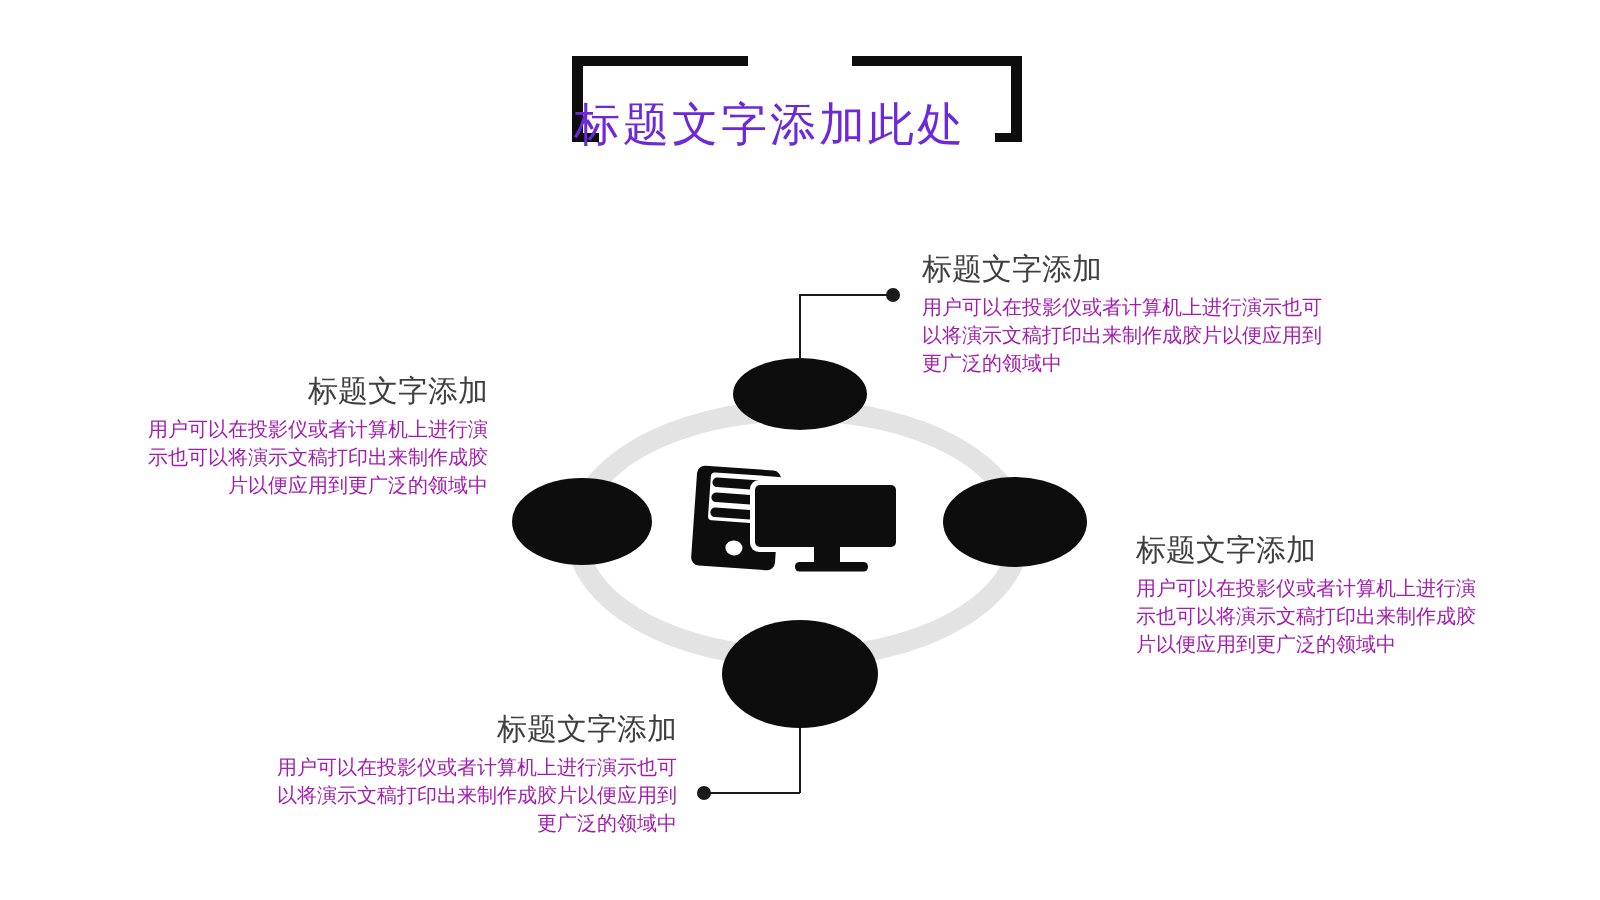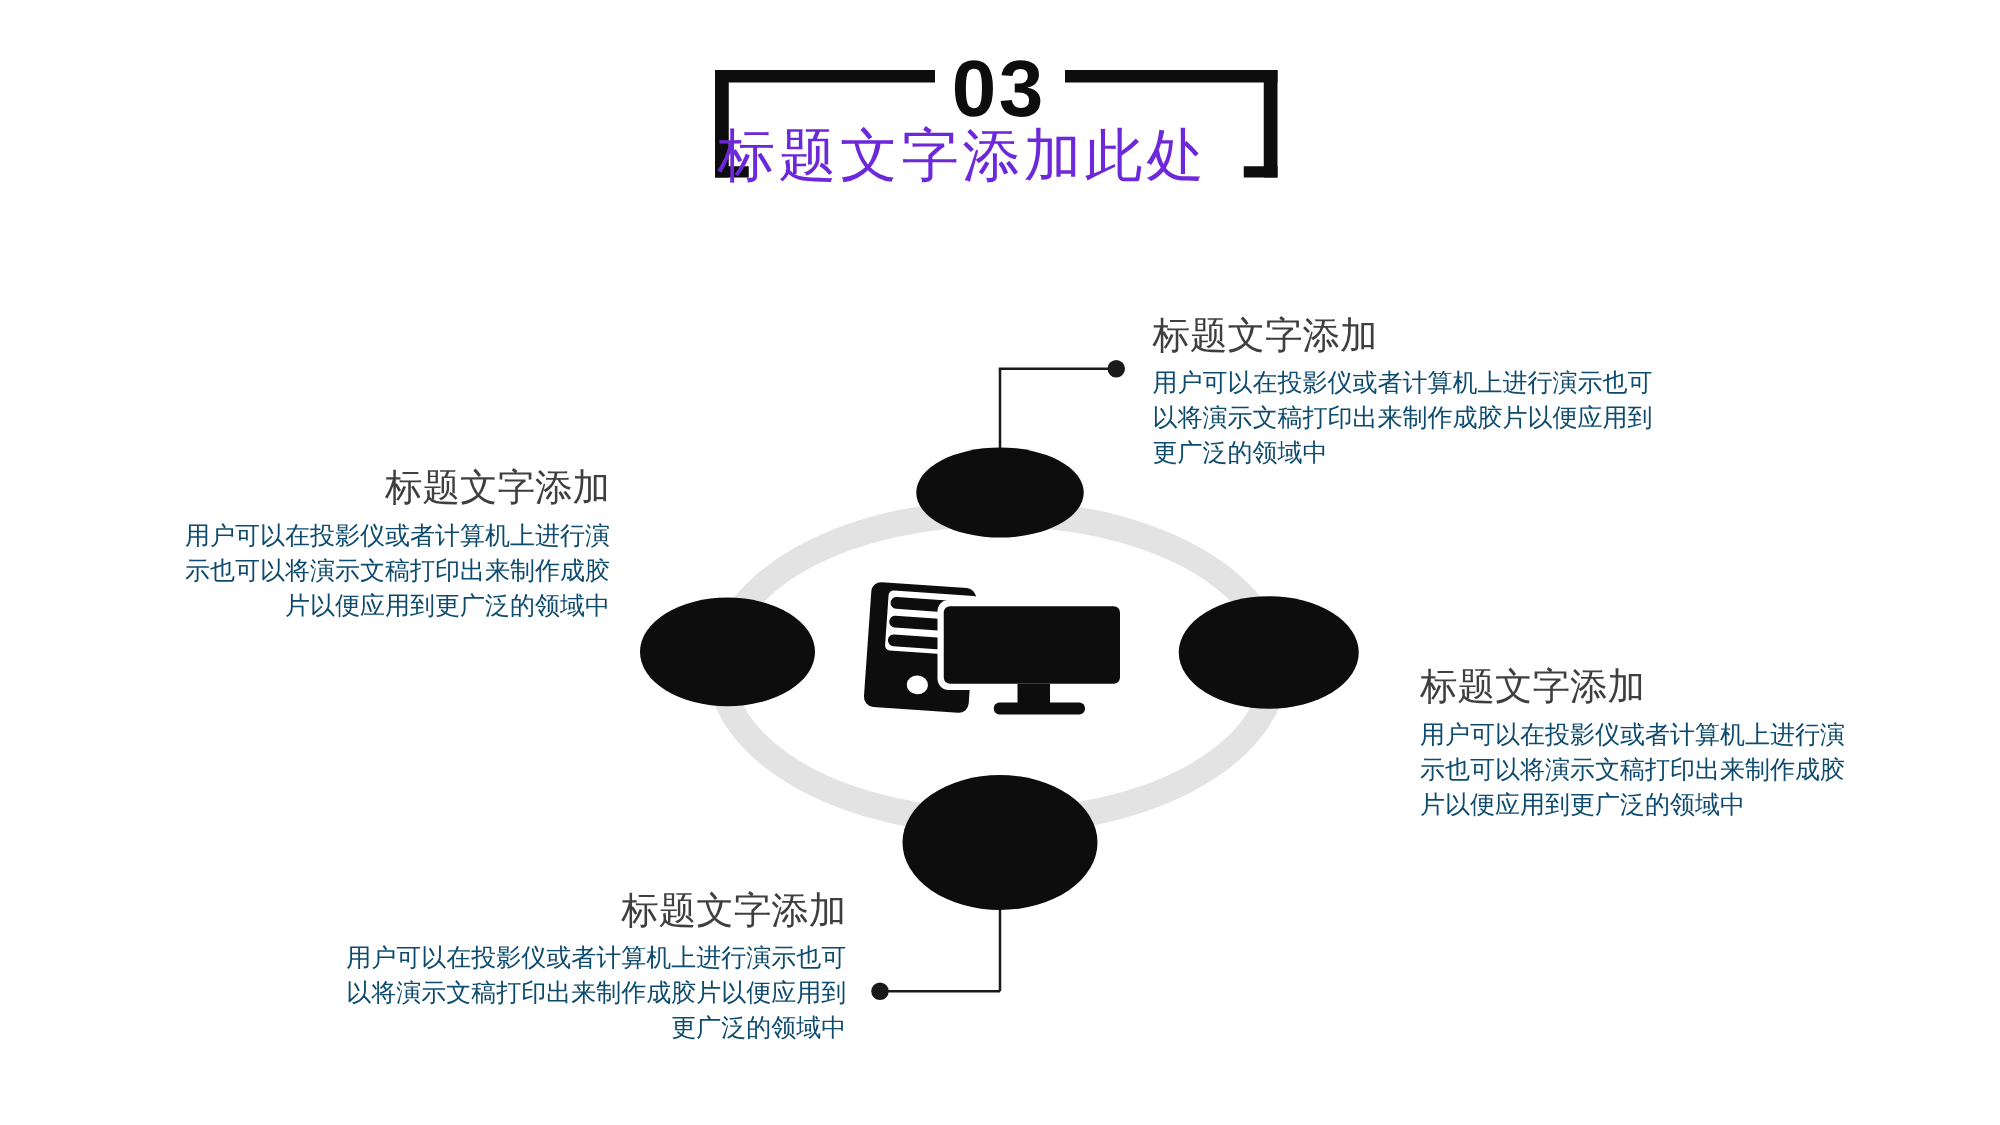--- a/index.html
+++ b/index.html
@@ -55,37 +55,36 @@
   .block { width:424px; }
   .block-top    { left:922px;  top:252px; text-align:left; }
   .block-left   { left:64px;   top:374px; text-align:right; }
   .block-right  { left:1136px; top:533px; text-align:left; }
   .block-bottom { left:253px;  top:712px; text-align:right; }
   .bk-title {
     margin:0 0 7px 0; font-size:30px; line-height:34px; font-weight:400;
     color:#3f3f3f;
   }
   .bk-body {
-    margin:0; font-size:20px; line-height:28px; color:#0c4a6e;
+    margin:0; font-size:20px; line-height:28px; color:#a21caf;
     white-space:pre-line;
   }
 </style>
 </head>
 <body>
 
 <div class="slide">
 
   <div class="abs bracket-bar hline-left"></div>
   <div class="abs bracket-bar hline-right"></div>
   <div class="abs bracket-bar hvert-left"></div>
   <div class="abs bracket-bar hfoot-left"></div>
   <div class="abs bracket-bar hvert-right"></div>
   <div class="abs bracket-bar hfoot-right"></div>
 
-  <div class="abs section-number">03</div>
   <div class="abs header-title">标题文字添加此处</div>
 
   <div class="abs ring"></div>
   <div class="abs node node-top"></div>
   <div class="abs node node-left"></div>
   <div class="abs node node-right"></div>
   <div class="abs node node-bottom"></div>
 
   <svg class="abs center-icon" viewBox="0 0 215 115" aria-hidden="true">
     <g transform="rotate(4 48 58)">

